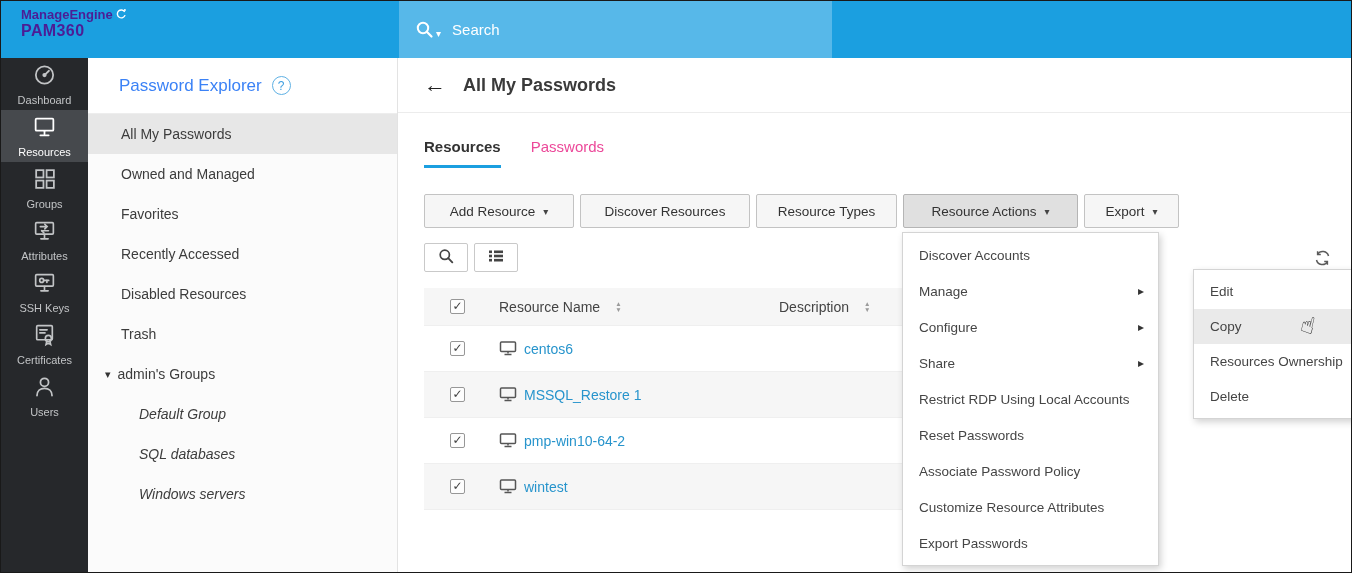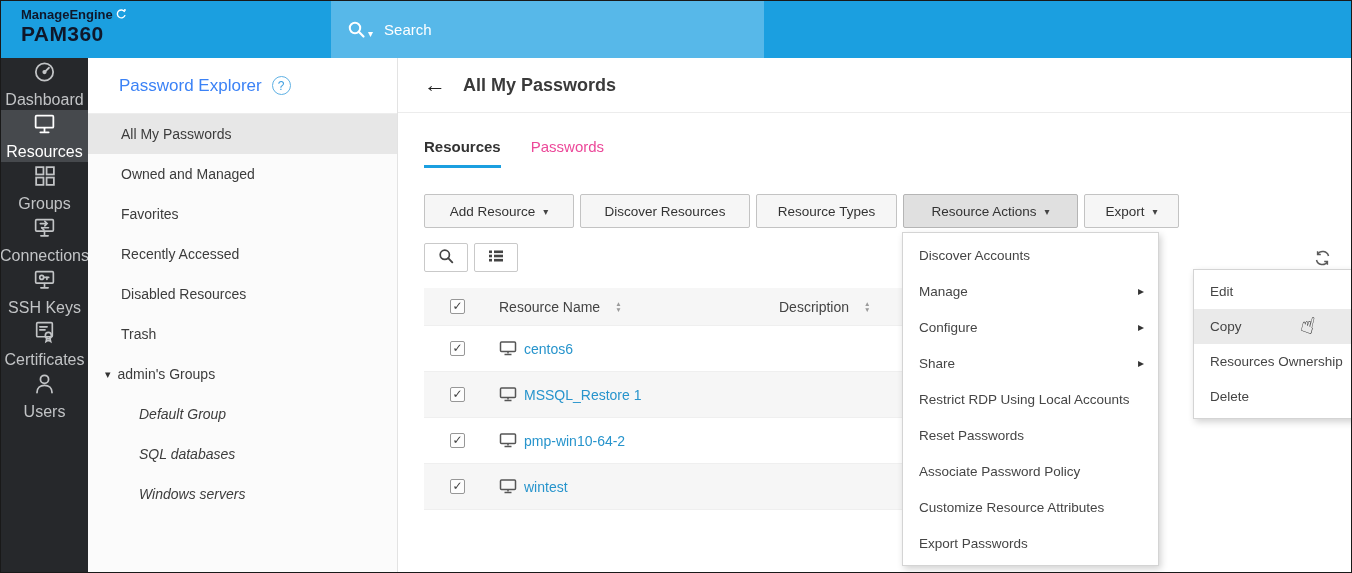--- a/index.html
+++ b/index.html
@@ -3,34 +3,34 @@
 <meta charset="utf-8">
 <style>
   html,body{margin:0;padding:0;background:#fff;}
   *{box-sizing:border-box;}
   .app{
     width:1352px;height:573px;border:1px solid #191919;overflow:hidden;
     font-family:"Liberation Sans","DejaVu Sans",sans-serif;color:#333;position:relative;background:#fff;
   }
   
   .topbar{height:57px;display:flex;background:#1b9fe0;}
-  .brand{width:330px;padding:7px 0 0 20px;color:#0f172a;cursor:pointer;}
+  .brand{width:398px;padding:7px 0 0 20px;color:#4c1d95;cursor:pointer;}
   .brand-top{font-size:13px;font-weight:bold;display:flex;align-items:flex-start;gap:2px;line-height:13px;}
-  .brand-name{font-size:21px;font-weight:bold;letter-spacing:.4px;margin-top:1px;}
+  .brand-name{font-size:16px;font-weight:bold;letter-spacing:.4px;margin-top:1px;}
   .searchband{width:433px;background:#57b8e9;display:flex;align-items:center;padding-left:16px;gap:11px;cursor:text;}
   .search-ic{display:flex;align-items:flex-end;gap:2px;}
   .search-caret{color:#fff;font-size:10px;line-height:10px;}
   .search-text{color:#fff;font-size:15px;}
   .topbar-rest{flex:1;background:#1b9fe0;}
   
   .body{display:flex;height:calc(573px - 59px);}
   
   .iconbar{width:87px;background:#26282b;display:flex;flex-direction:column;flex-shrink:0;}
   .nav-item{height:52px;display:flex;flex-direction:column;align-items:center;justify-content:center;gap:7px;
-    font-size:16px;color:#c2c4c6;cursor:pointer;}
+    font-size:11px;color:#c2c4c6;cursor:pointer;}
   .nav-item svg{display:block;}
   .nav-item.active{background:#46494d;color:#fff;}
   
   .explorer{width:310px;background:#fbfbfb;border-right:1px solid #e3e3e3;flex-shrink:0;}
   .exp-header{height:56px;display:flex;align-items:center;gap:10px;padding-left:31px;background:#fff;border-bottom:1px solid #ededed;}
   .exp-title{font-size:17px;color:#3b82f6;}
   .help{width:19px;height:19px;border-radius:50%;border:1px solid #5fb1e4;color:#3f9fe0;font-size:12px;
     display:flex;align-items:center;justify-content:center;cursor:pointer;}
   .exp-item{height:40px;display:flex;align-items:center;padding-left:33px;font-size:14px;color:#3c3c3c;cursor:pointer;}
   .exp-item.active{background:#e7e7e7;}
@@ -154,21 +154,21 @@
               <path d="M8 8.2h6.5m-2.2-2.2 2.2 2.2-2.2 2.2"></path>
               <path d="M16 12h-6.5m2.2-2.2L9.5 12l2.2 2.2" opacity="0"></path>
               <line x1="12" y1="16" x2="12" y2="19"></line>
               <line x1="8.5" y1="20" x2="15.5" y2="20"></line>
               <path d="M15.8 12.2H9.3m2.2 2.2-2.2-2.2 2.2-2.2" opacity=".001"></path>
               <path d="M15.8 12.2H9.3"></path>
               <path d="M11.5 14.4 9.3 12.2l2.2-2.2" opacity="0"></path>
               <path d="M11.5 14.4 9.3 12.2"></path>
             </svg>
         </span>
-        <span>Connections</span>
+        <span>Attributes</span>
       </div>
       <div class="nav-item">
         <span>
           <svg width="25" height="25" viewBox="0 0 24 24" fill="none" stroke="currentColor" stroke-width="1.6" stroke-linecap="round">
               <rect x="3.5" y="4.5" width="17" height="11" rx="1"></rect>
               <circle cx="9.3" cy="10" r="1.9"></circle>
               <line x1="11.2" y1="10" x2="16" y2="10"></line>
               <line x1="14.3" y1="10" x2="14.3" y2="12"></line>
               <line x1="12" y1="16" x2="12" y2="19"></line>
               <line x1="8.5" y1="20" x2="15.5" y2="20"></line>

